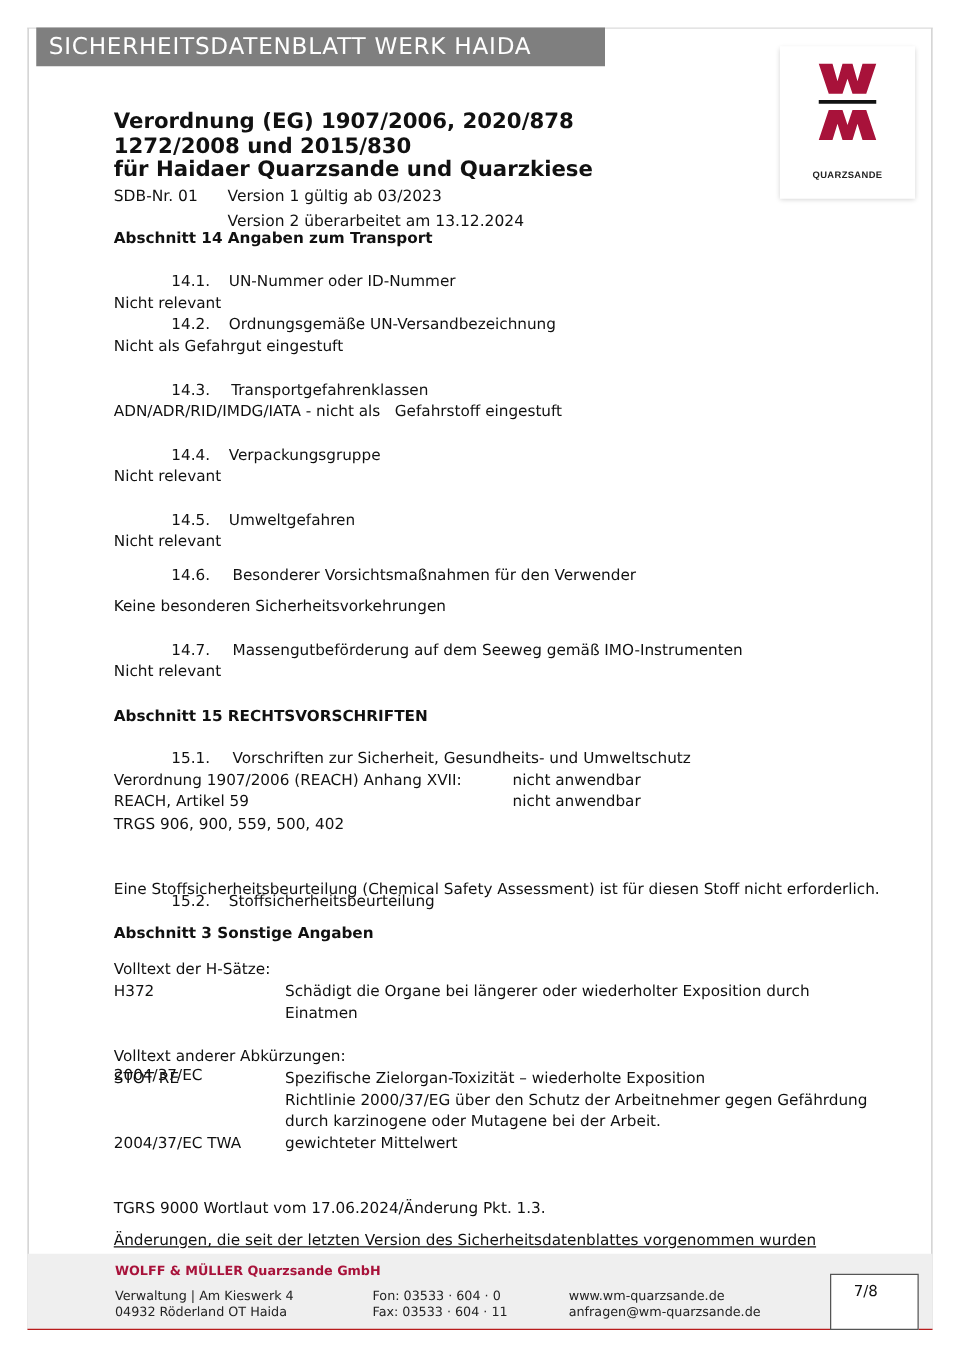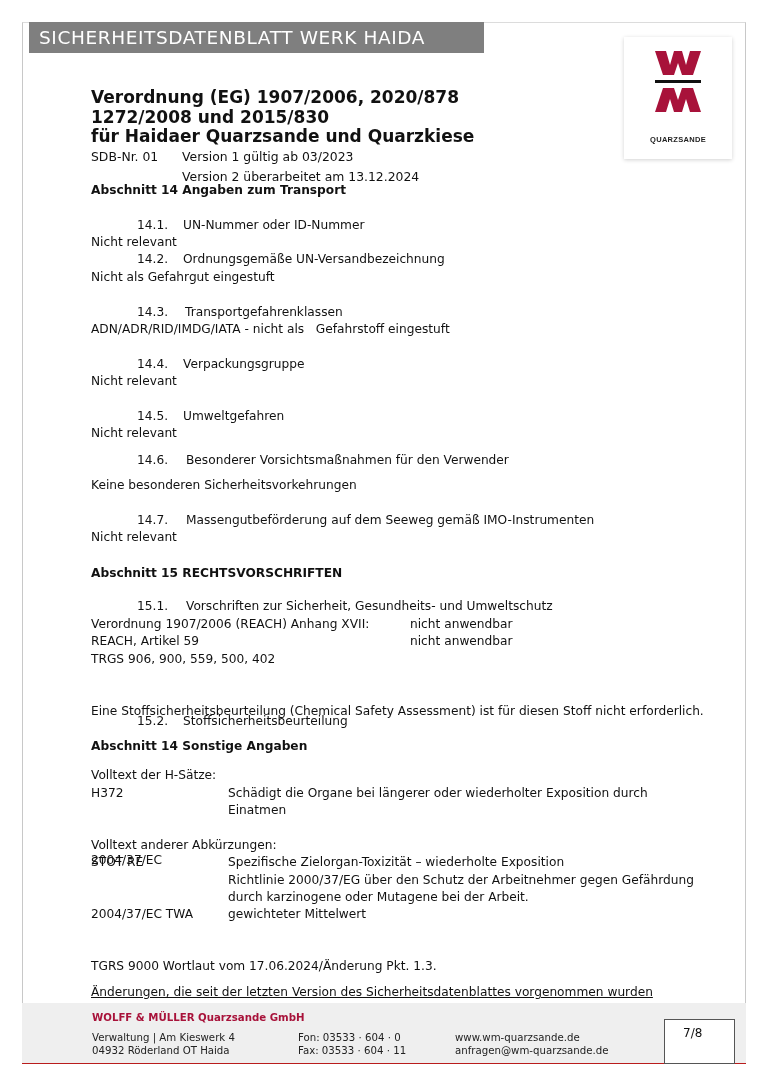--- a/index.html
+++ b/index.html
@@ -220,21 +220,21 @@
 <div class="col2" style="top:616px;">nicht anwendbar</div>
 <div class="body-text" style="top:633px;">REACH, Artikel 59</div>
 <div class="col2" style="top:633px;">nicht anwendbar</div>
 <div class="body-text" style="top:651px;">TRGS 906, 900, 559, 500, 402</div>
 
 <div class="subhead" style="top:685px;margin-top:28px;">
   <span class="num">15.2.</span><span>Stoffsicherheitsbeurteilung</span>
 </div>
 <div class="body-text" style="top:703px;">Eine Stoffsicherheitsbeurteilung (Chemical Safety Assessment) ist für diesen Stoff nicht erforderlich.</div>
 
-<div class="body-text bold" style="top:738px;">Abschnitt 14 Sonstige Angaben</div>
+<div class="body-text bold" style="top:738px;">Abschnitt 3 Sonstige Angaben</div>
 
 <div class="body-text" style="top:767px;">Volltext der H-Sätze:</div>
 <div class="body-text" style="top:785px;">H372</div>
 <div class="col-def" style="top:785px;">Schädigt die Organe bei längerer oder wiederholter Exposition durch</div>
 <div class="col-def" style="top:802px;">Einatmen</div>
 
 <div class="body-text" style="top:837px;">Volltext anderer Abkürzungen:</div>
 <div class="body-text" style="top:854px;">STOT RE</div>
 <div class="col-def" style="top:854px;">Spezifische Zielorgan-Toxizität – wiederholte Exposition</div>
 <div class="body-text" style="top:852px;">2004/37/EC</div>

